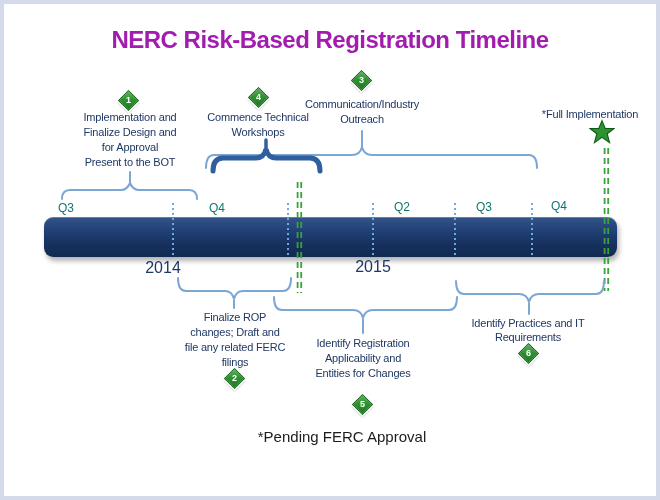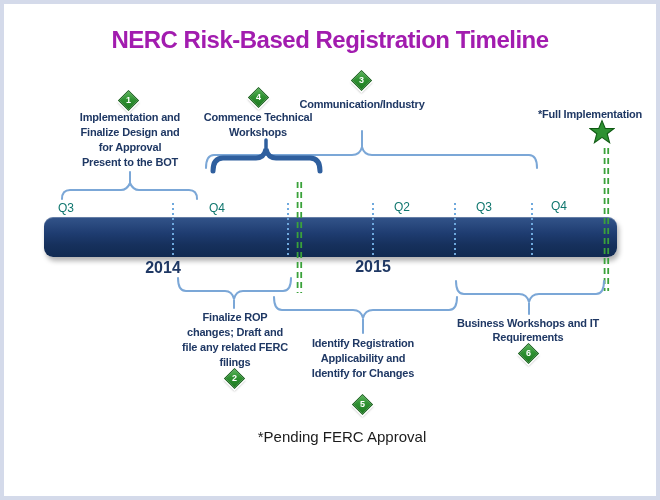--- a/index.html
+++ b/index.html
@@ -4,22 +4,22 @@
 <style>
   html,body{margin:0;padding:0;}
   body{width:660px;height:500px;position:relative;font-family:"Liberation Sans",sans-serif;background:#fff;overflow:hidden;}
   .frame{position:absolute;inset:0;border:4px solid #D4DAEA;background:#fff;box-sizing:border-box;}
   .title{position:absolute;top:26px;left:0;width:660px;text-align:center;font-size:24px;font-weight:bold;color:#a21caf;letter-spacing:-0.5px;}
   .bar{position:absolute;left:44px;top:217px;width:573px;height:40px;border-radius:9px;
        background:linear-gradient(180deg,#33548a 0%,#1e3c70 42%,#16305c 70%,#112a52 100%);
        box-shadow:2px 4px 5px rgba(0,0,0,.30), inset 0 1px 0 rgba(255,255,255,.25);}
   svg.overlay{position:absolute;left:0;top:0;pointer-events:none;}
   .qlabel{position:absolute;top:201px;width:30px;text-align:left;font-size:12px;font-weight:normal;color:#0f766e;}
-  .ylabel{position:absolute;width:80px;text-align:center;font-size:16px;font-weight:bold;color:#1F3864;}
-  .ms{position:absolute;text-align:center;font-size:11px;font-weight:bold;color:#1F3864;line-height:15px;letter-spacing:-0.2px;}
+  .ylabel{position:absolute;width:80px;text-align:center;font-size:16px;font-weight:normal;color:#1F3864;}
+  .ms{position:absolute;text-align:center;font-size:11px;font-weight:normal;color:#1F3864;line-height:15px;letter-spacing:-0.2px;}
   .ms div{white-space:nowrap;}
   .diamond{position:absolute;width:15px;height:15px;transform:rotate(45deg);
            background:linear-gradient(135deg,#5ab65a 0%,#2f9132 45%,#1c7a1f 100%);
            border:1px solid #0E5A12;box-shadow:0 0 0 1.5px #fff,1.5px 1.5px 2px rgba(90,90,90,.55);
            display:flex;align-items:center;justify-content:center;box-sizing:border-box;}
   .diamond span{transform:rotate(-45deg);color:#fff;font-size:9px;font-weight:bold;line-height:1;}
   .star{position:absolute;width:26px;height:26px;}
   .footnote{position:absolute;top:428px;left:12px;width:660px;text-align:center;font-size:15px;color:#1c1c1c;}
   .source{position:absolute;left:8px;top:467px;font-size:13.5px;color:#1c1c1c;margin-top:32px;}
 </style>
@@ -103,20 +103,21 @@
 <div class="ms" style="left:183px;top:110px;width:150px">
   <div>Commence Technical</div>
   <div>Workshops</div>
 </div>
 
 <div class="diamond" style="left:354px;top:73px">
   <span>3</span>
 </div>
 <div class="ms" style="left:282px;top:97px;width:160px">
   <div>Communication/Industry</div>
+  <div>Outreach</div>
 </div>
 
 <div class="ms" style="left:510px;top:107px;width:160px">
   <div>*Full Implementation</div>
 </div>
 <div class="star" style="left:589px;top:119px">
   <svg width="26" height="26" viewBox="0 0 24 24">
     <polygon points="12,1.5 15,8.8 23,8.8 16.8,13.6 19,21.8 12,16.9 5,21.8 7.2,13.6 1,8.8 9,8.8" fill="#2E9132" stroke="#0E5A12" stroke-width="1"></polygon>
   </svg>
 </div>
@@ -127,28 +128,28 @@
   <div>file any related FERC</div>
   <div>filings</div>
 </div>
 <div class="diamond" style="left:227px;top:371px">
   <span>2</span>
 </div>
 
 <div class="ms" style="left:283px;top:336px;width:160px">
   <div>Identify Registration</div>
   <div>Applicability and</div>
-  <div>Identify for Changes</div>
+  <div>Entities for Changes</div>
 </div>
 <div class="diamond" style="left:355px;top:397px">
   <span>5</span>
 </div>
 
 <div class="ms" style="left:448px;top:316px;width:160px;line-height:14px">
-  <div>Business Workshops and IT</div>
+  <div>Identify Practices and IT</div>
   <div>Requirements</div>
 </div>
 <div class="diamond" style="left:521px;top:346px">
   <span>6</span>
 </div>
 
 <div class="footnote">*Pending FERC Approval</div>
 <div class="source">(Source: NERC)</div>
 
 </body></html>

